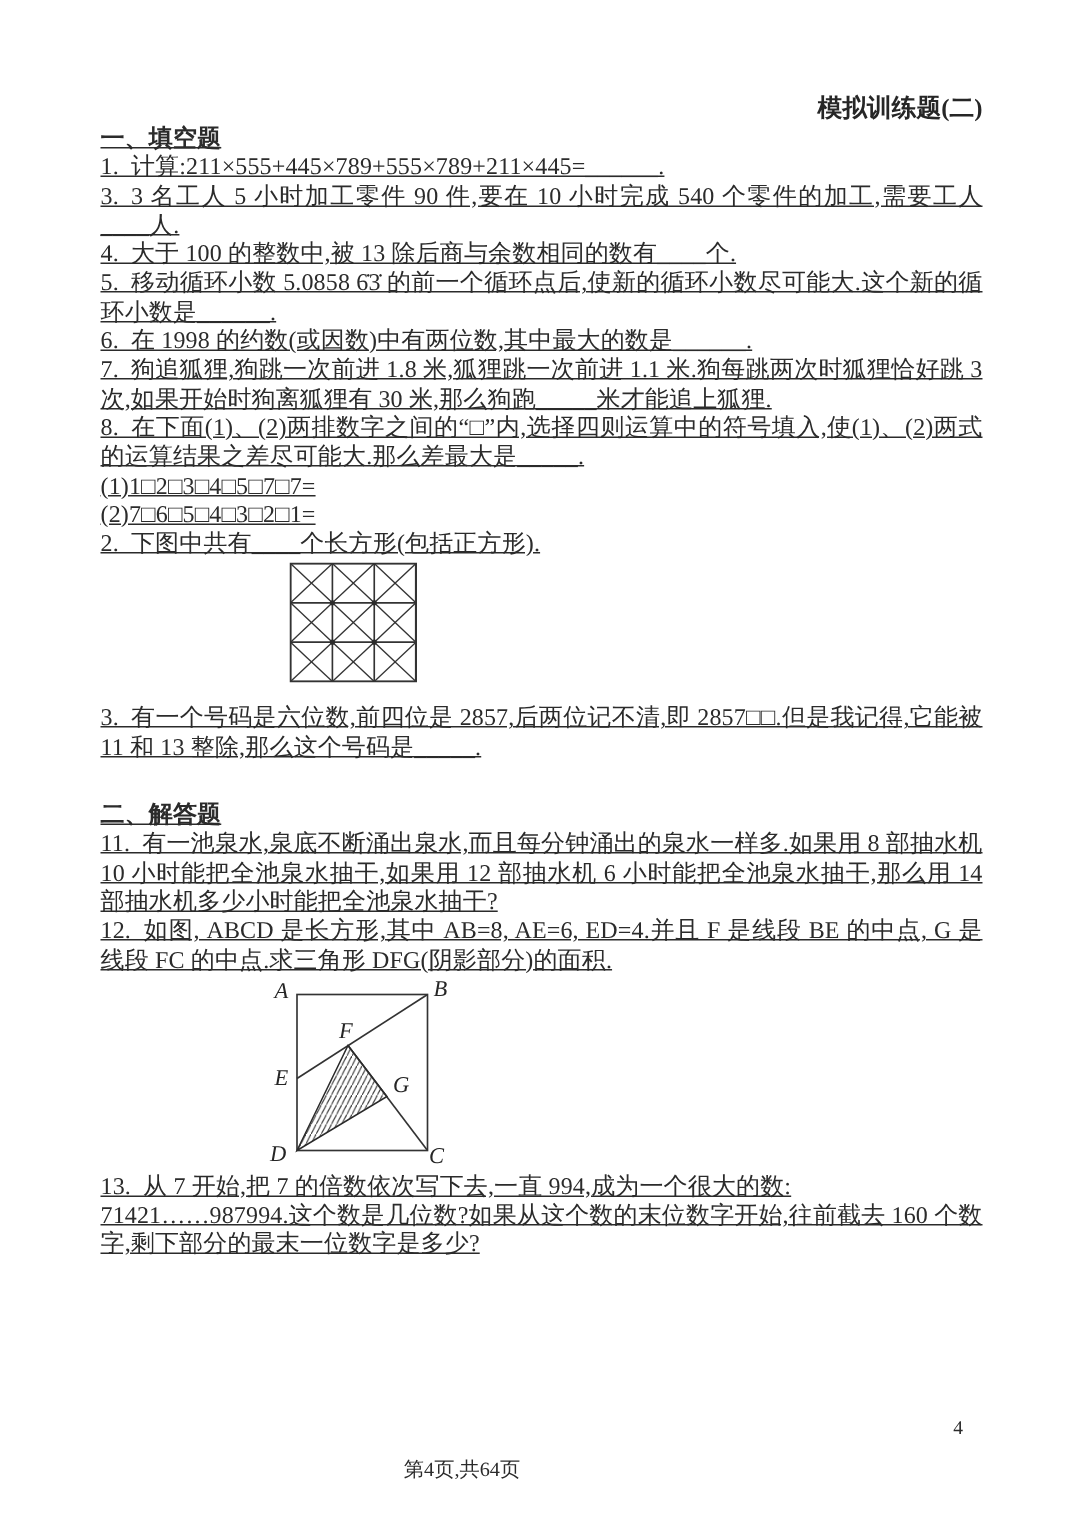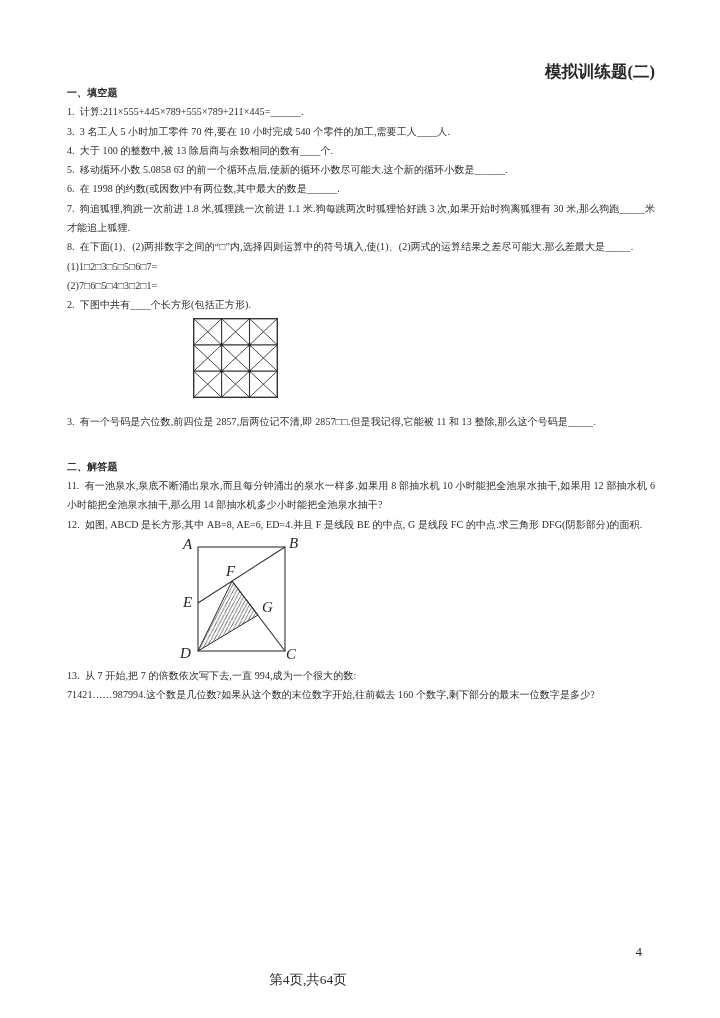--- a/index.html
+++ b/index.html
@@ -19,24 +19,25 @@
     width: 588px;
   }
   .title {
     text-align: right;
     font-weight: bold;
     font-size: 16.5px;
     line-height: 22px;
     color: #262626;
   }
   .line {
-    font-size: 10px;
+    font-size: 16px;
     line-height: 19.3px;
     text-align: justify;
     letter-spacing: 0.1px;
+    text-decoration: underline;
   }
   .heading { font-weight: bold; }
   .mt { margin-top: 26px; }
   .fig-grid {
     margin: 3px 0 14px 126px;
     width: 85px; height: 80px;
     display: block;
   }
   .fig-geo {
     margin: 2px 0 2px 103px;
@@ -69,27 +70,27 @@
 </head>
 <body>
 
 <div class="page">
   <div class="content">
 
     <div class="title">模拟训练题(二)</div>
 
     <div class="line heading">一、填空题</div>
     <div class="line">1. 计算:211×555+445×789+555×789+211×445=______.</div>
-    <div class="line">3. 3 名工人 5 小时加工零件 70 件,要在 10 小时完成 540 个零件的加工,需要工人____人.</div>
+    <div class="line">3. 3 名工人 5 小时加工零件 90 件,要在 10 小时完成 540 个零件的加工,需要工人____人.</div>
     <div class="line">4. 大于 100 的整数中,被 13 除后商与余数相同的数有____个.</div>
     <div class="line">5. 移动循环小数 5.0858 6̇3̇ 的前一个循环点后,使新的循环小数尽可能大.这个新的循环小数是______.</div>
     <div class="line">6. 在 1998 的约数(或因数)中有两位数,其中最大的数是______.</div>
     <div class="line">7. 狗追狐狸,狗跳一次前进 1.8 米,狐狸跳一次前进 1.1 米.狗每跳两次时狐狸恰好跳 3 次,如果开始时狗离狐狸有 30 米,那么狗跑_____米才能追上狐狸.</div>
     <div class="line">8. 在下面(1)、(2)两排数字之间的“□”内,选择四则运算中的符号填入,使(1)、(2)两式的运算结果之差尽可能大.那么差最大是_____.</div>
-    <div class="line">(1)1□2□3□5□5□6□7=</div>
+    <div class="line">(1)1□2□3□4□5□7□7=</div>
     <div class="line">(2)7□6□5□4□3□2□1=</div>
     <div class="line">2. 下图中共有____个长方形(包括正方形).</div>
 
     <svg class="fig-grid" viewBox="0 0 85 80">
       <g stroke="#333333" fill="none">
         <rect x="0.7" y="0.7" width="83.6" height="78.6" stroke-width="1.4"></rect>
         <g stroke-width="1.1">
           <line x1="28.6" y1="0.7" x2="28.6" y2="79.3"></line>
           <line x1="56.5" y1="0.7" x2="56.5" y2="79.3"></line>
           <line x1="0.7" y1="26.9" x2="84.3" y2="26.9"></line>

